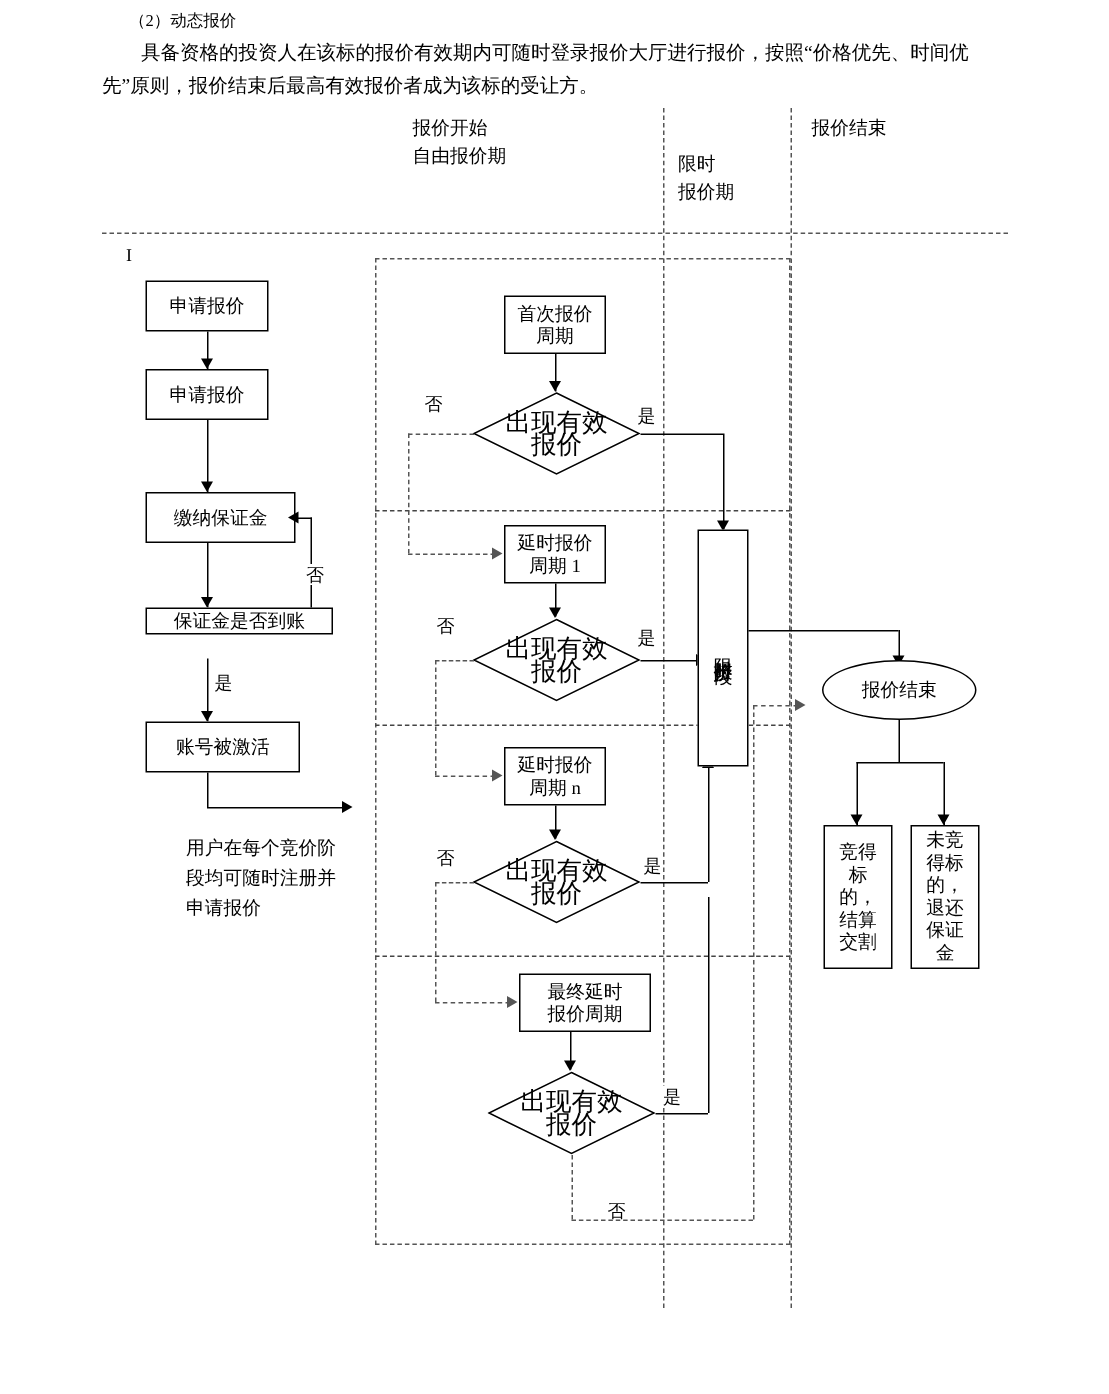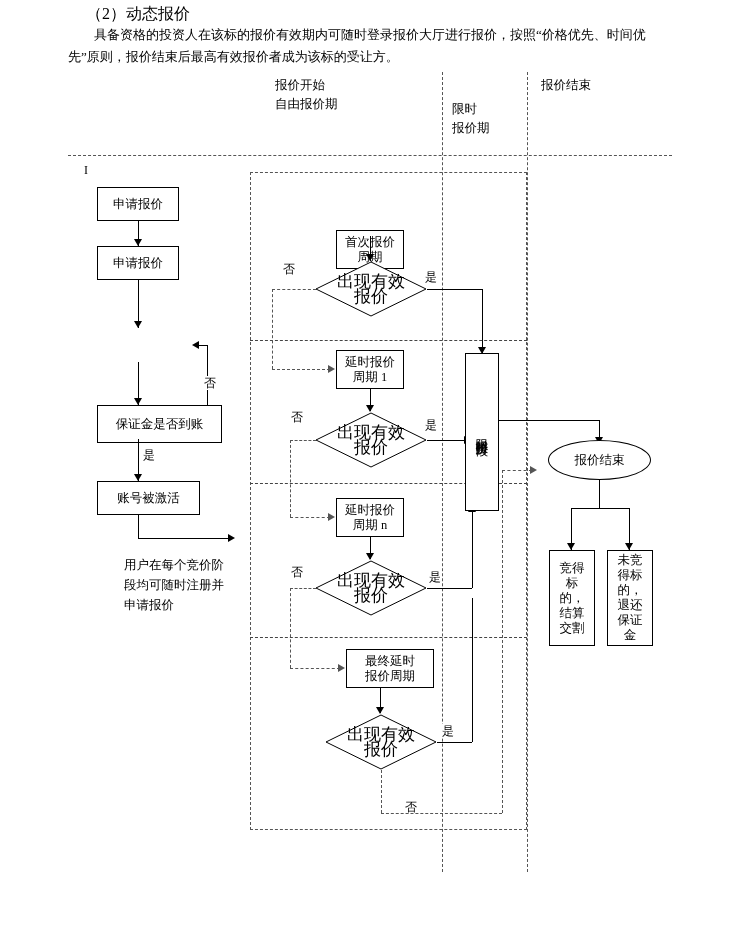--- a/index.html
+++ b/index.html
@@ -16,21 +16,21 @@
     overflow: hidden;
   }
   #page {
     position: absolute;
     left: 0; top: 0;
     width: 739px;
     height: 929px;
   }
   .txt {
     position: absolute;
-    font-size: 16px;
+    font-size: 11px;
     line-height: 20px;
     white-space: pre;
   }
   .para {
     position: absolute;
     font-size: 13px;
     line-height: 22px;
   }
   
   .box {
@@ -202,24 +202,25 @@
   <div class="txt" style="left:84px; top:160px; font-size:12px;">I</div>
 
   <div class="box" style="left:97px; top:187px; width:82px; height:34px;">申请报价</div>
   <div class="vline" style="left:138px; top:221px; height:25px;"></div>
   <div class="arrow arrow-down" style="left:134px; top:239px;"></div>
 
   <div class="box" style="left:97px; top:246px; width:82px; height:34px;">申请报价</div>
   <div class="vline" style="left:138px; top:280px; height:48px;"></div>
   <div class="arrow arrow-down" style="left:134px; top:321px;"></div>
 
+  <div class="box" style="left:97px; top:328px; width:100px; height:34px;">缴纳保证金</div>
   <div class="vline" style="left:138px; top:362px; height:43px;"></div>
   <div class="arrow arrow-down" style="left:134px; top:398px;"></div>
 
-  <div class="box" style="left:97px; top:405px; width:125px; height:38px;text-align:center;">保证金是否到账</div>
+  <div class="box" style="left:97px; top:405px; width:125px; height:18px;text-align:center;">保证金是否到账</div>
 
   <div class="vline" style="left:207px; top:345px; height:60px;"></div>
   <div class="hline" style="left:197px; top:345px; width:11px;"></div>
   <div class="arrow arrow-left" style="left:192px; top:341px;"></div>
   <div class="lbl" style="left:203px; top:376px;">否</div>
 
   <div class="vline" style="left:138px; top:439px; height:42px;"></div>
   <div class="arrow arrow-down" style="left:134px; top:474px;"></div>
   <div class="lbl" style="left:142px; top:448px;">是</div>
 
@@ -232,21 +233,21 @@
   <div class="note" style="left:124px; top:555px;">用户在每个竞价阶
 段均可随时注册并
 申请报价</div>
 
   <div class="region" style="left:250px; top:172px; width:277px; height:658px;"></div>
 
   <div class="hdashdot" style="left:250px; top:340px; width:277px;"></div>
   <div class="hdashdot" style="left:250px; top:483px; width:277px;"></div>
   <div class="hdashdot" style="left:250px; top:637px; width:277px;"></div>
 
-  <div class="box" style="left:336px; top:197px; width:68px; height:39px;margin-top:33px;">首次报价
+  <div class="box" style="left:336px; top:197px; width:68px; height:39px;">首次报价
 周期</div>
   <div class="vline" style="left:370px; top:236px; height:25px;"></div>
   <div class="arrow arrow-down" style="left:366px; top:254px;"></div>
 
   <div class="diamond" style="left:315px; top:261px; width:112px; height:56px;">
     <svg class="shape" viewBox="0 0 112 56" preserveAspectRatio="none">
       <polygon points="56,1 111,28 56,55 1,28" fill="#ffffff" stroke="#000000" stroke-width="1"></polygon>
     </svg>
     <div class="dlabel">出现有效
 报价</div>

